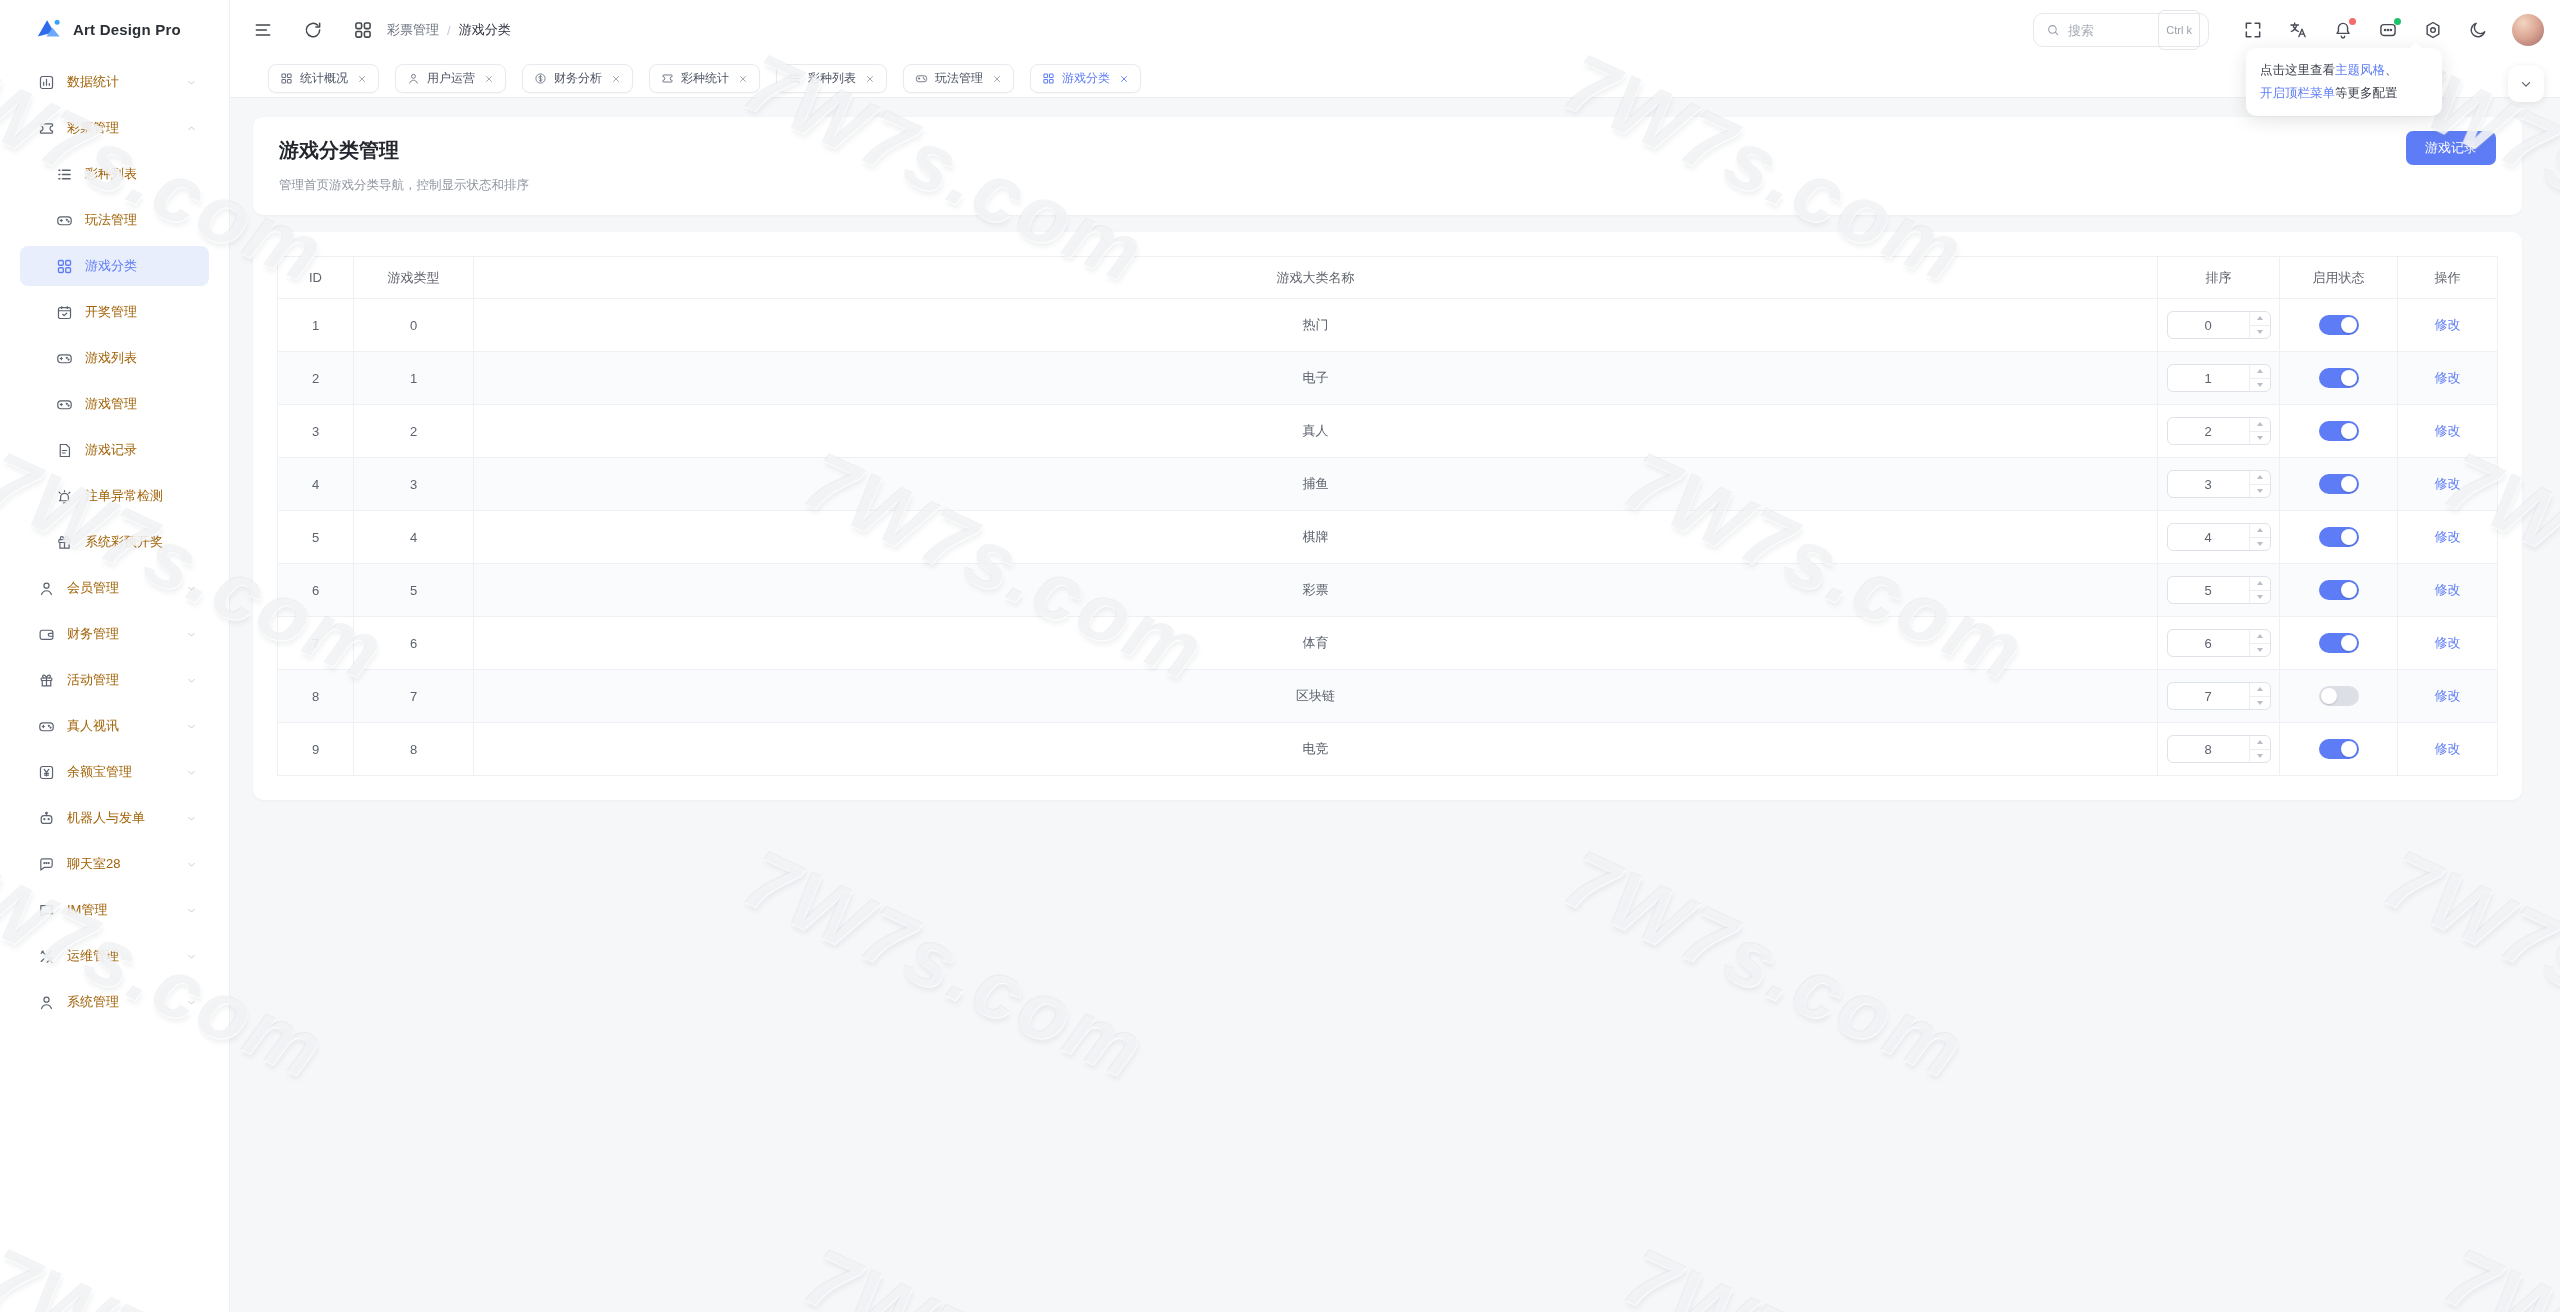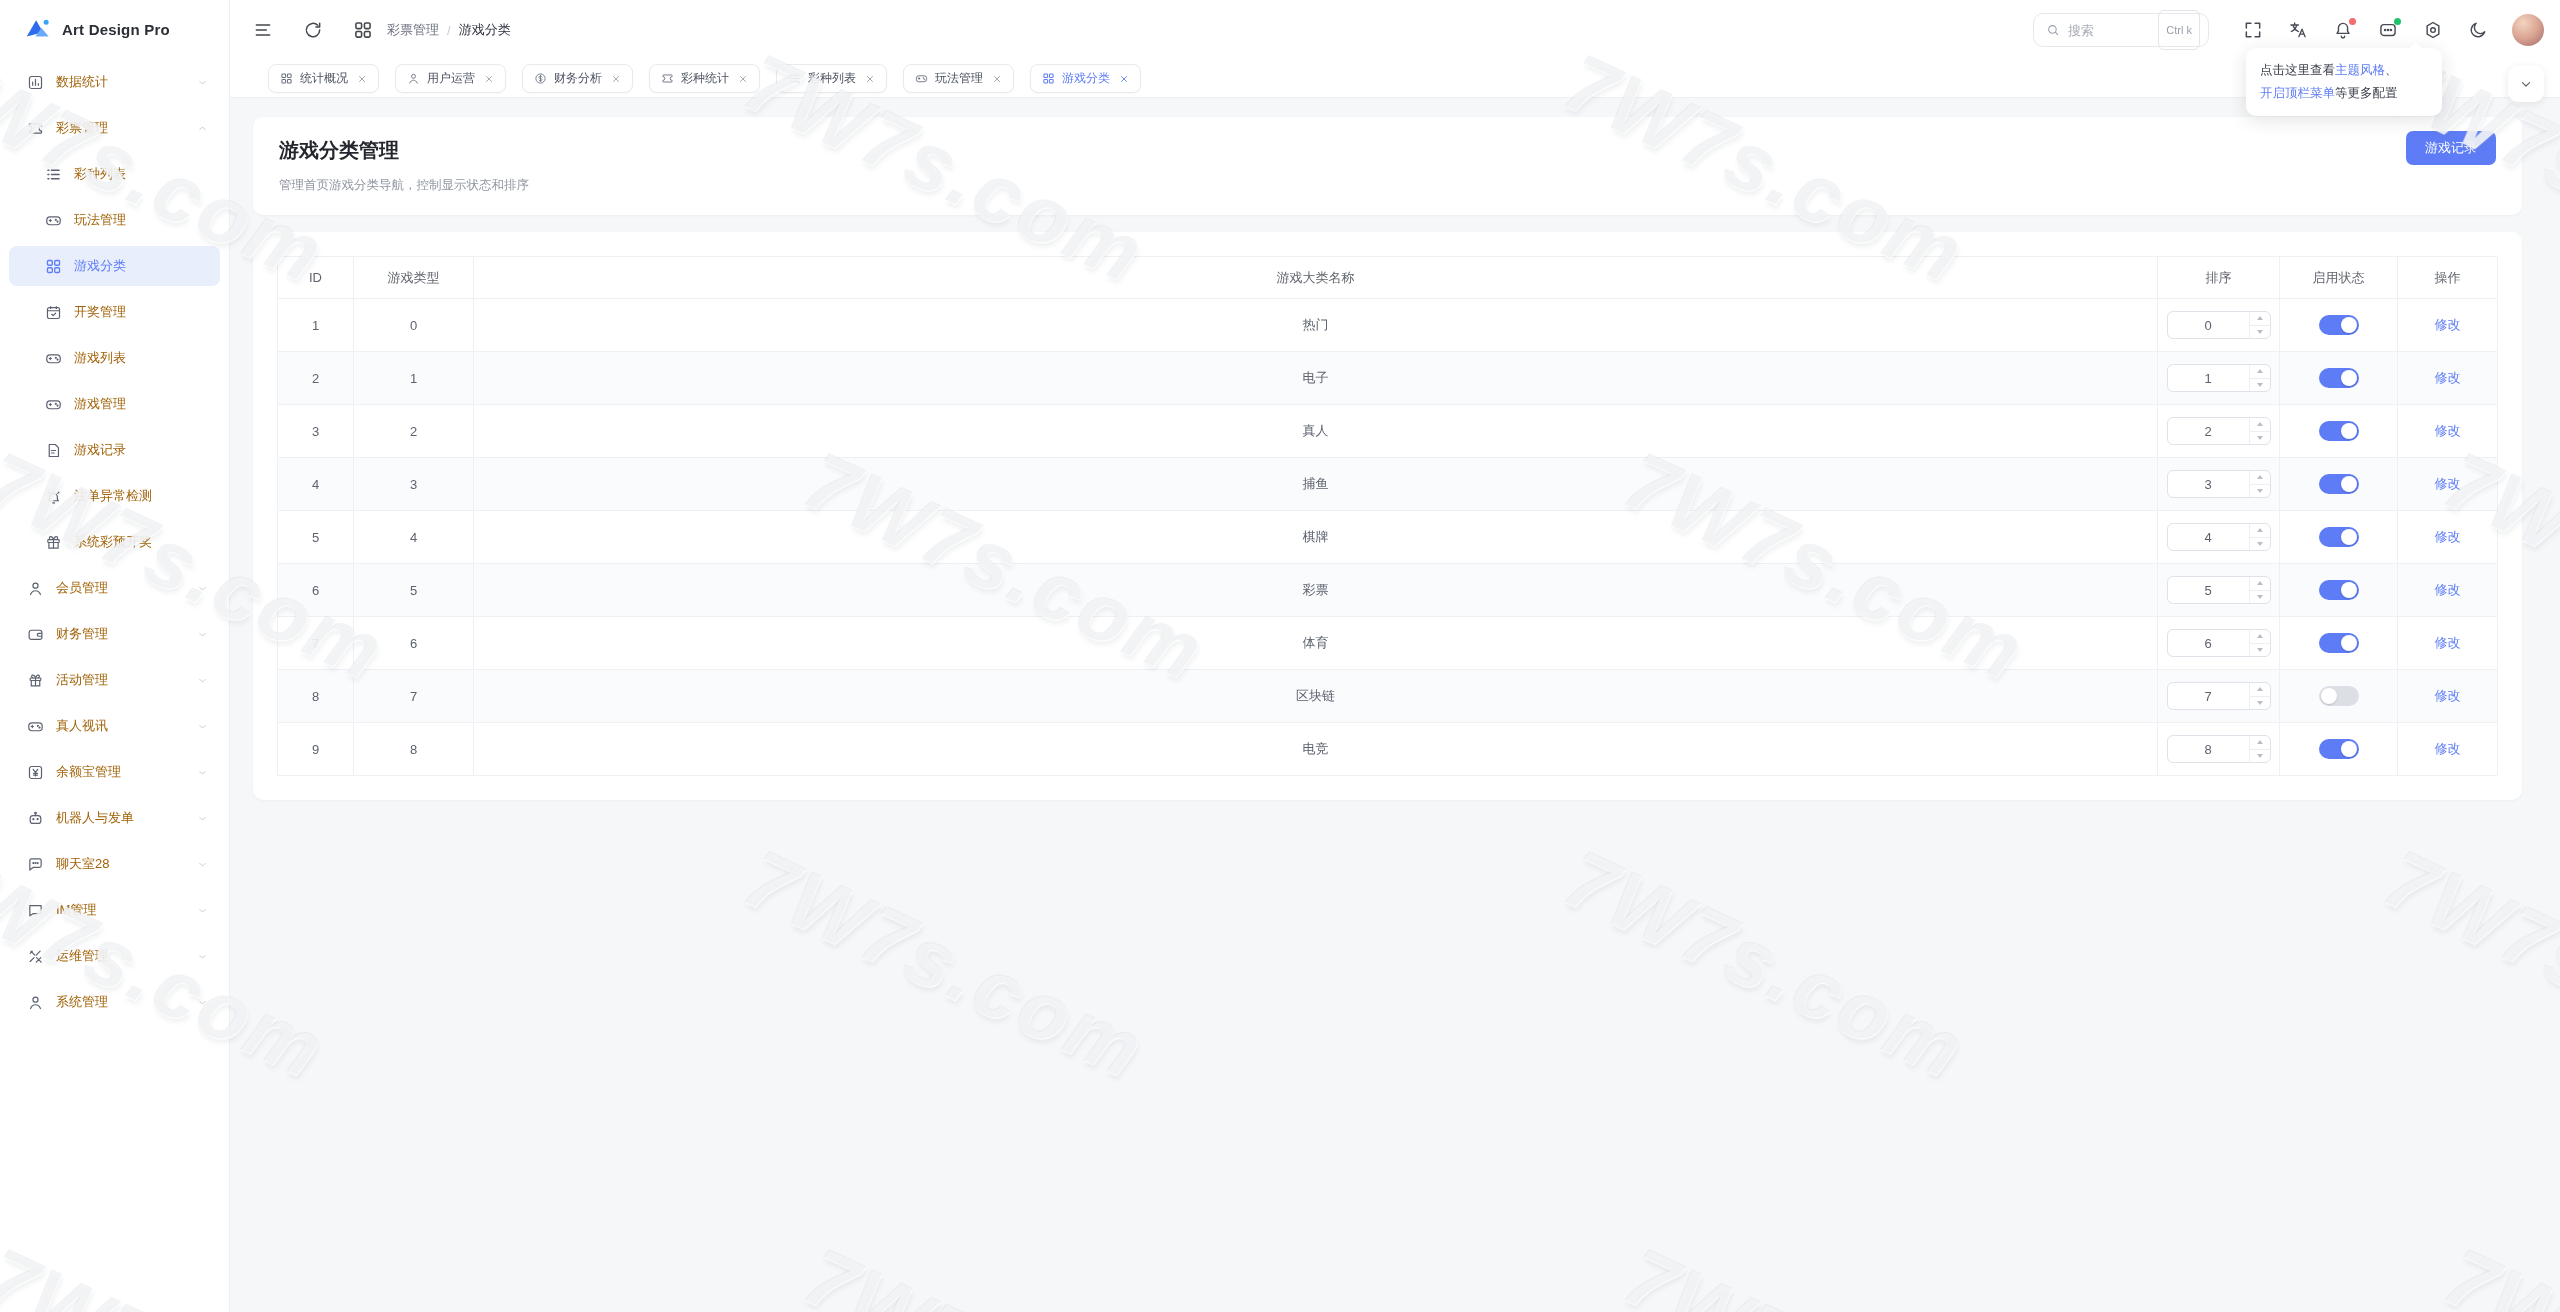--- a/index.html
+++ b/index.html
@@ -12,21 +12,21 @@
   *{box-sizing:border-box;margin:0;padding:0}
   html,body{width:2560px;height:1312px;overflow:hidden}
   body{
     font-family:"Liberation Sans","DejaVu Sans",sans-serif;
     background:#f6f7f9;color:#303133;position:relative;
     -webkit-font-smoothing:antialiased;
   }
   .app{display:flex;width:100%;height:100%;position:relative;z-index:10}
 
   
-  .sidebar{width:230px;background:#fff;border-right:1px solid #edeff3;flex-shrink:0;padding:0 9px;z-index:20}
+  .sidebar{width:230px;background:#fff;border-right:1px solid #edeff3;flex-shrink:0;padding:0 20px;z-index:20}
   .logo{display:flex;align-items:center;gap:9px;height:58px;padding-left:14px}
   .logo svg{width:30px;height:26px}
   .logo-text{font-size:15px;font-weight:700;color:#2b2f36;letter-spacing:.2px}
   .menu{display:flex;flex-direction:column;gap:6px;margin-top:4px}
   .menu-item{display:flex;align-items:center;height:40px;border-radius:8px;padding:0 12px 0 18px;
     color:#a16207;font-size:13px;cursor:pointer;position:relative}
   .menu-item .mi-icon{width:17px;height:17px;margin-right:12px;color:#5c6270;flex-shrink:0}
   .menu-item.level2{padding-left:36px}
   .menu-item.active{background:var(--primary-bg);color:var(--primary);font-weight:500}
   .menu-item.active .mi-icon{color:var(--primary)}

